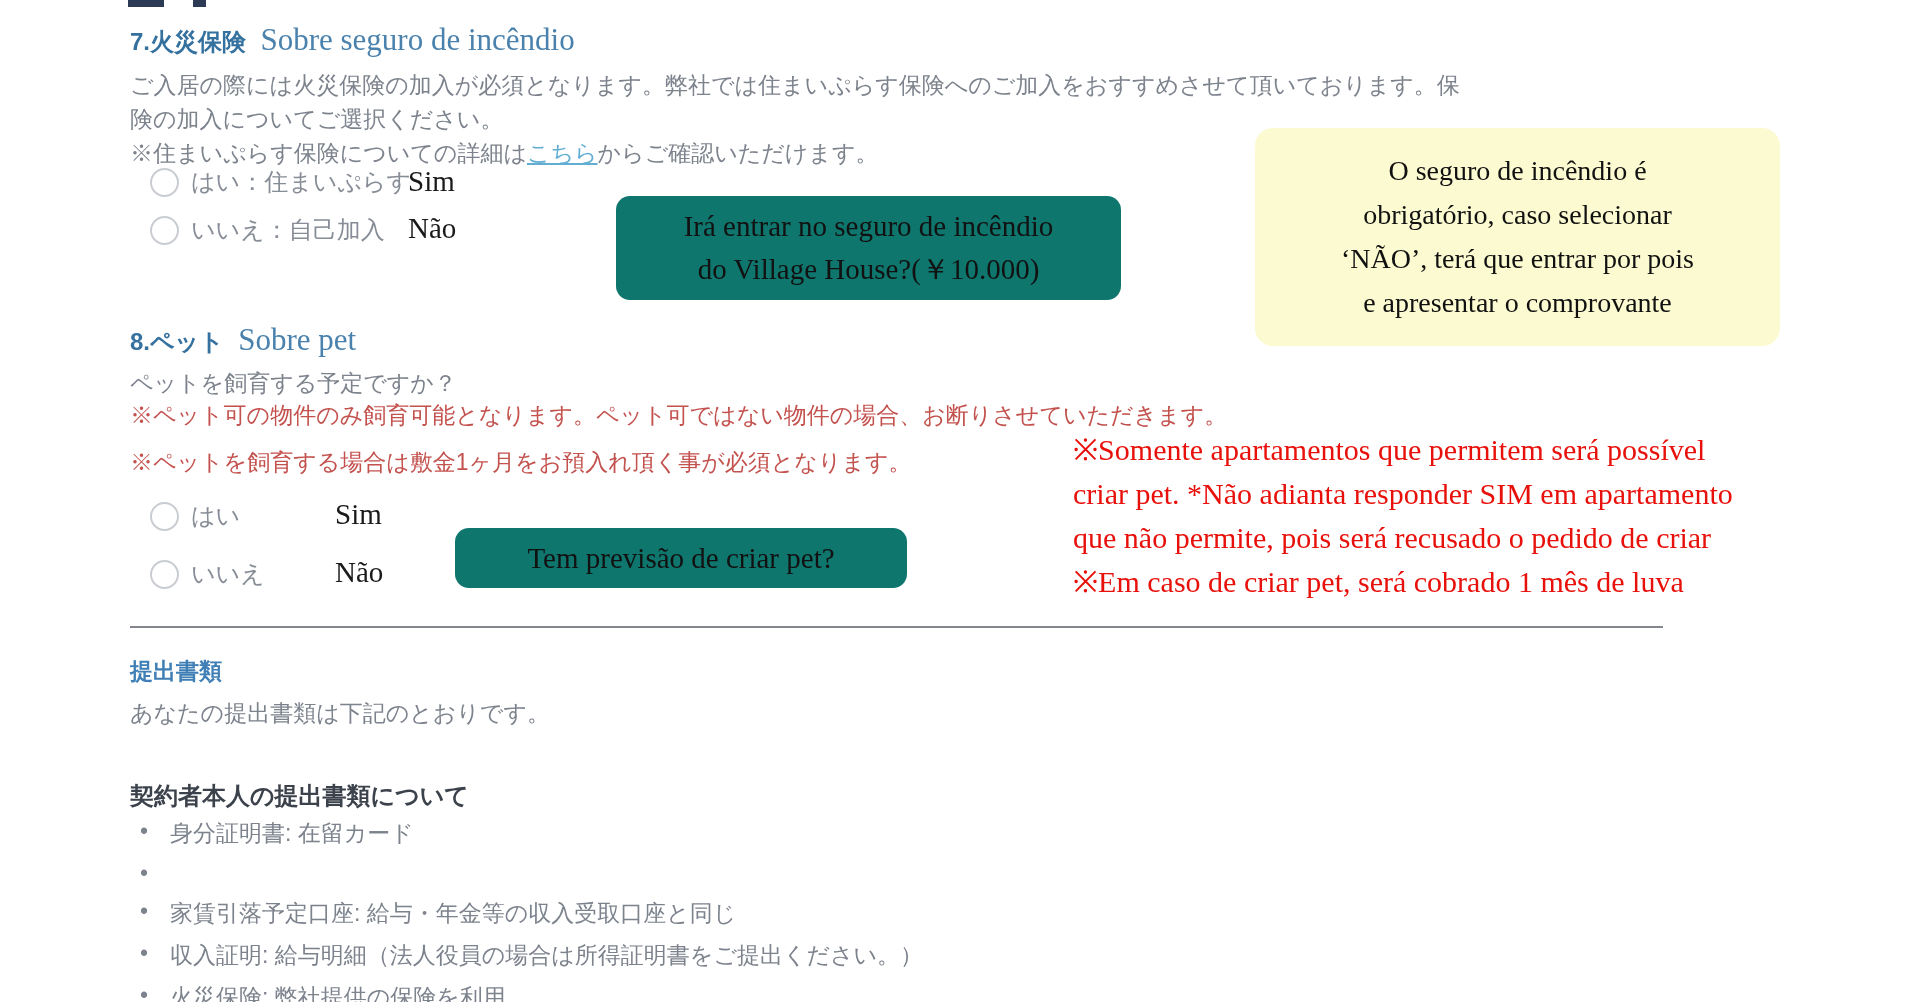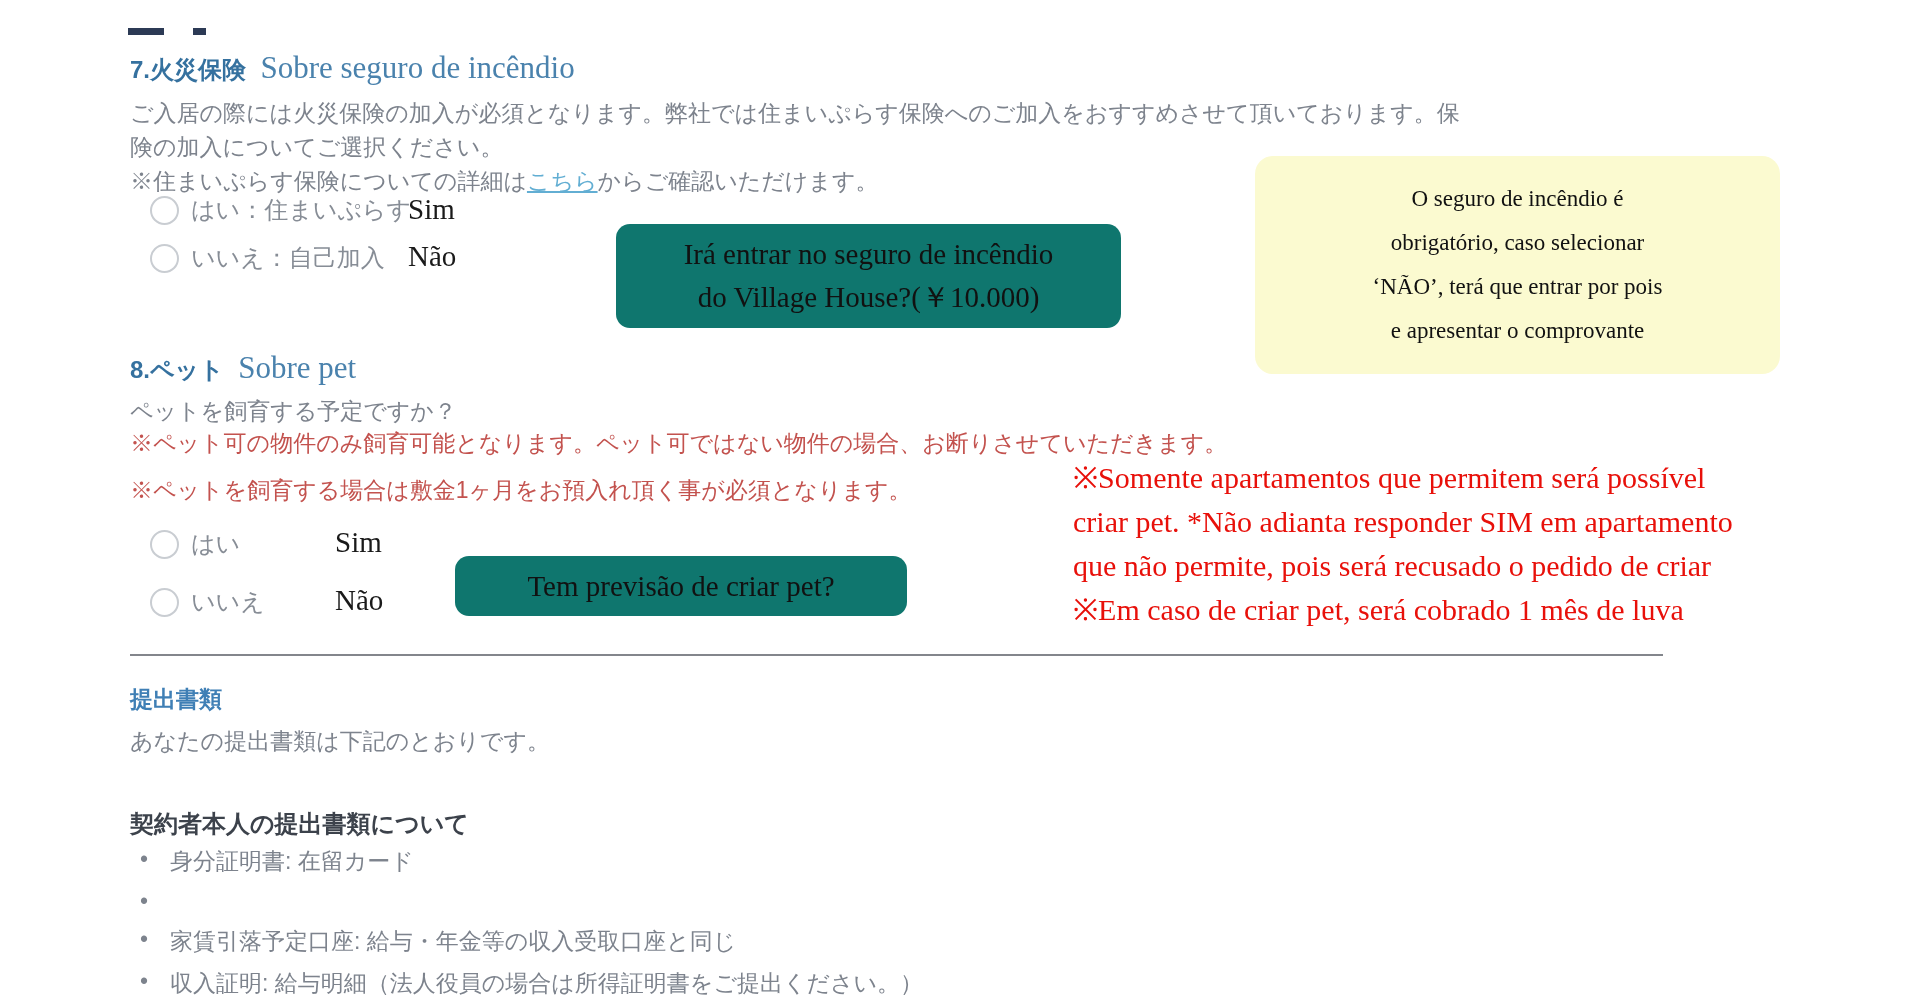--- a/index.html
+++ b/index.html
@@ -3,21 +3,21 @@
 <meta charset="utf-8">
 <style>
   html,body{margin:0;padding:0;}
   body{
     width:1920px;height:1002px;
     background:#ffffff;
     overflow:hidden;
     position:relative;
     font-family:"Liberation Sans",sans-serif;
   }
-  .abs{position:absolute;margin-top:28px;}
+  .abs{position:absolute;}
   .jp{font-family:"Liberation Sans",sans-serif;}
 
   
   .sec-head{white-space:nowrap;}
   .sec-num{color:#35719f;font-weight:bold;font-size:24px;}
   .sec-title{color:#4a82ad;font-family:"Liberation Serif",serif;font-size:31px;margin-left:10px;}
 
   
   .gray{color:#7d838d;font-size:23px;line-height:34px;}
   .link{color:#62aed3;text-decoration:underline;cursor:pointer;}
@@ -37,21 +37,21 @@
   
   .pink-box{
     background:#0f766e;border-radius:14px;
     display:flex;flex-direction:column;align-items:center;justify-content:center;
     color:#111;font-family:"Liberation Serif",serif;font-size:29px;line-height:43px;
     text-align:center;
   }
   .yellow-box{
     background:#fbfad0;border-radius:18px;
     display:flex;flex-direction:column;align-items:center;justify-content:center;
-    color:#111;font-family:"Liberation Serif",serif;font-size:23px;line-height:44px;
+    color:#111;font-family:"Liberation Serif",serif;font-size:28px;line-height:44px;
     text-align:center;
   }
 
   .divider{height:2px;background:#83868c;}
 
   .doc-head{color:#3f7fb5;font-weight:bold;font-size:23px;}
   .doc-sub{color:#3c424b;font-weight:bold;font-size:24px;}
   .bullet-row{display:flex;color:#7d838d;font-size:23px;white-space:nowrap;}
   .bullet-dot{color:#7d838d;width:30px;flex:0 0 auto;text-align:left;}
 

